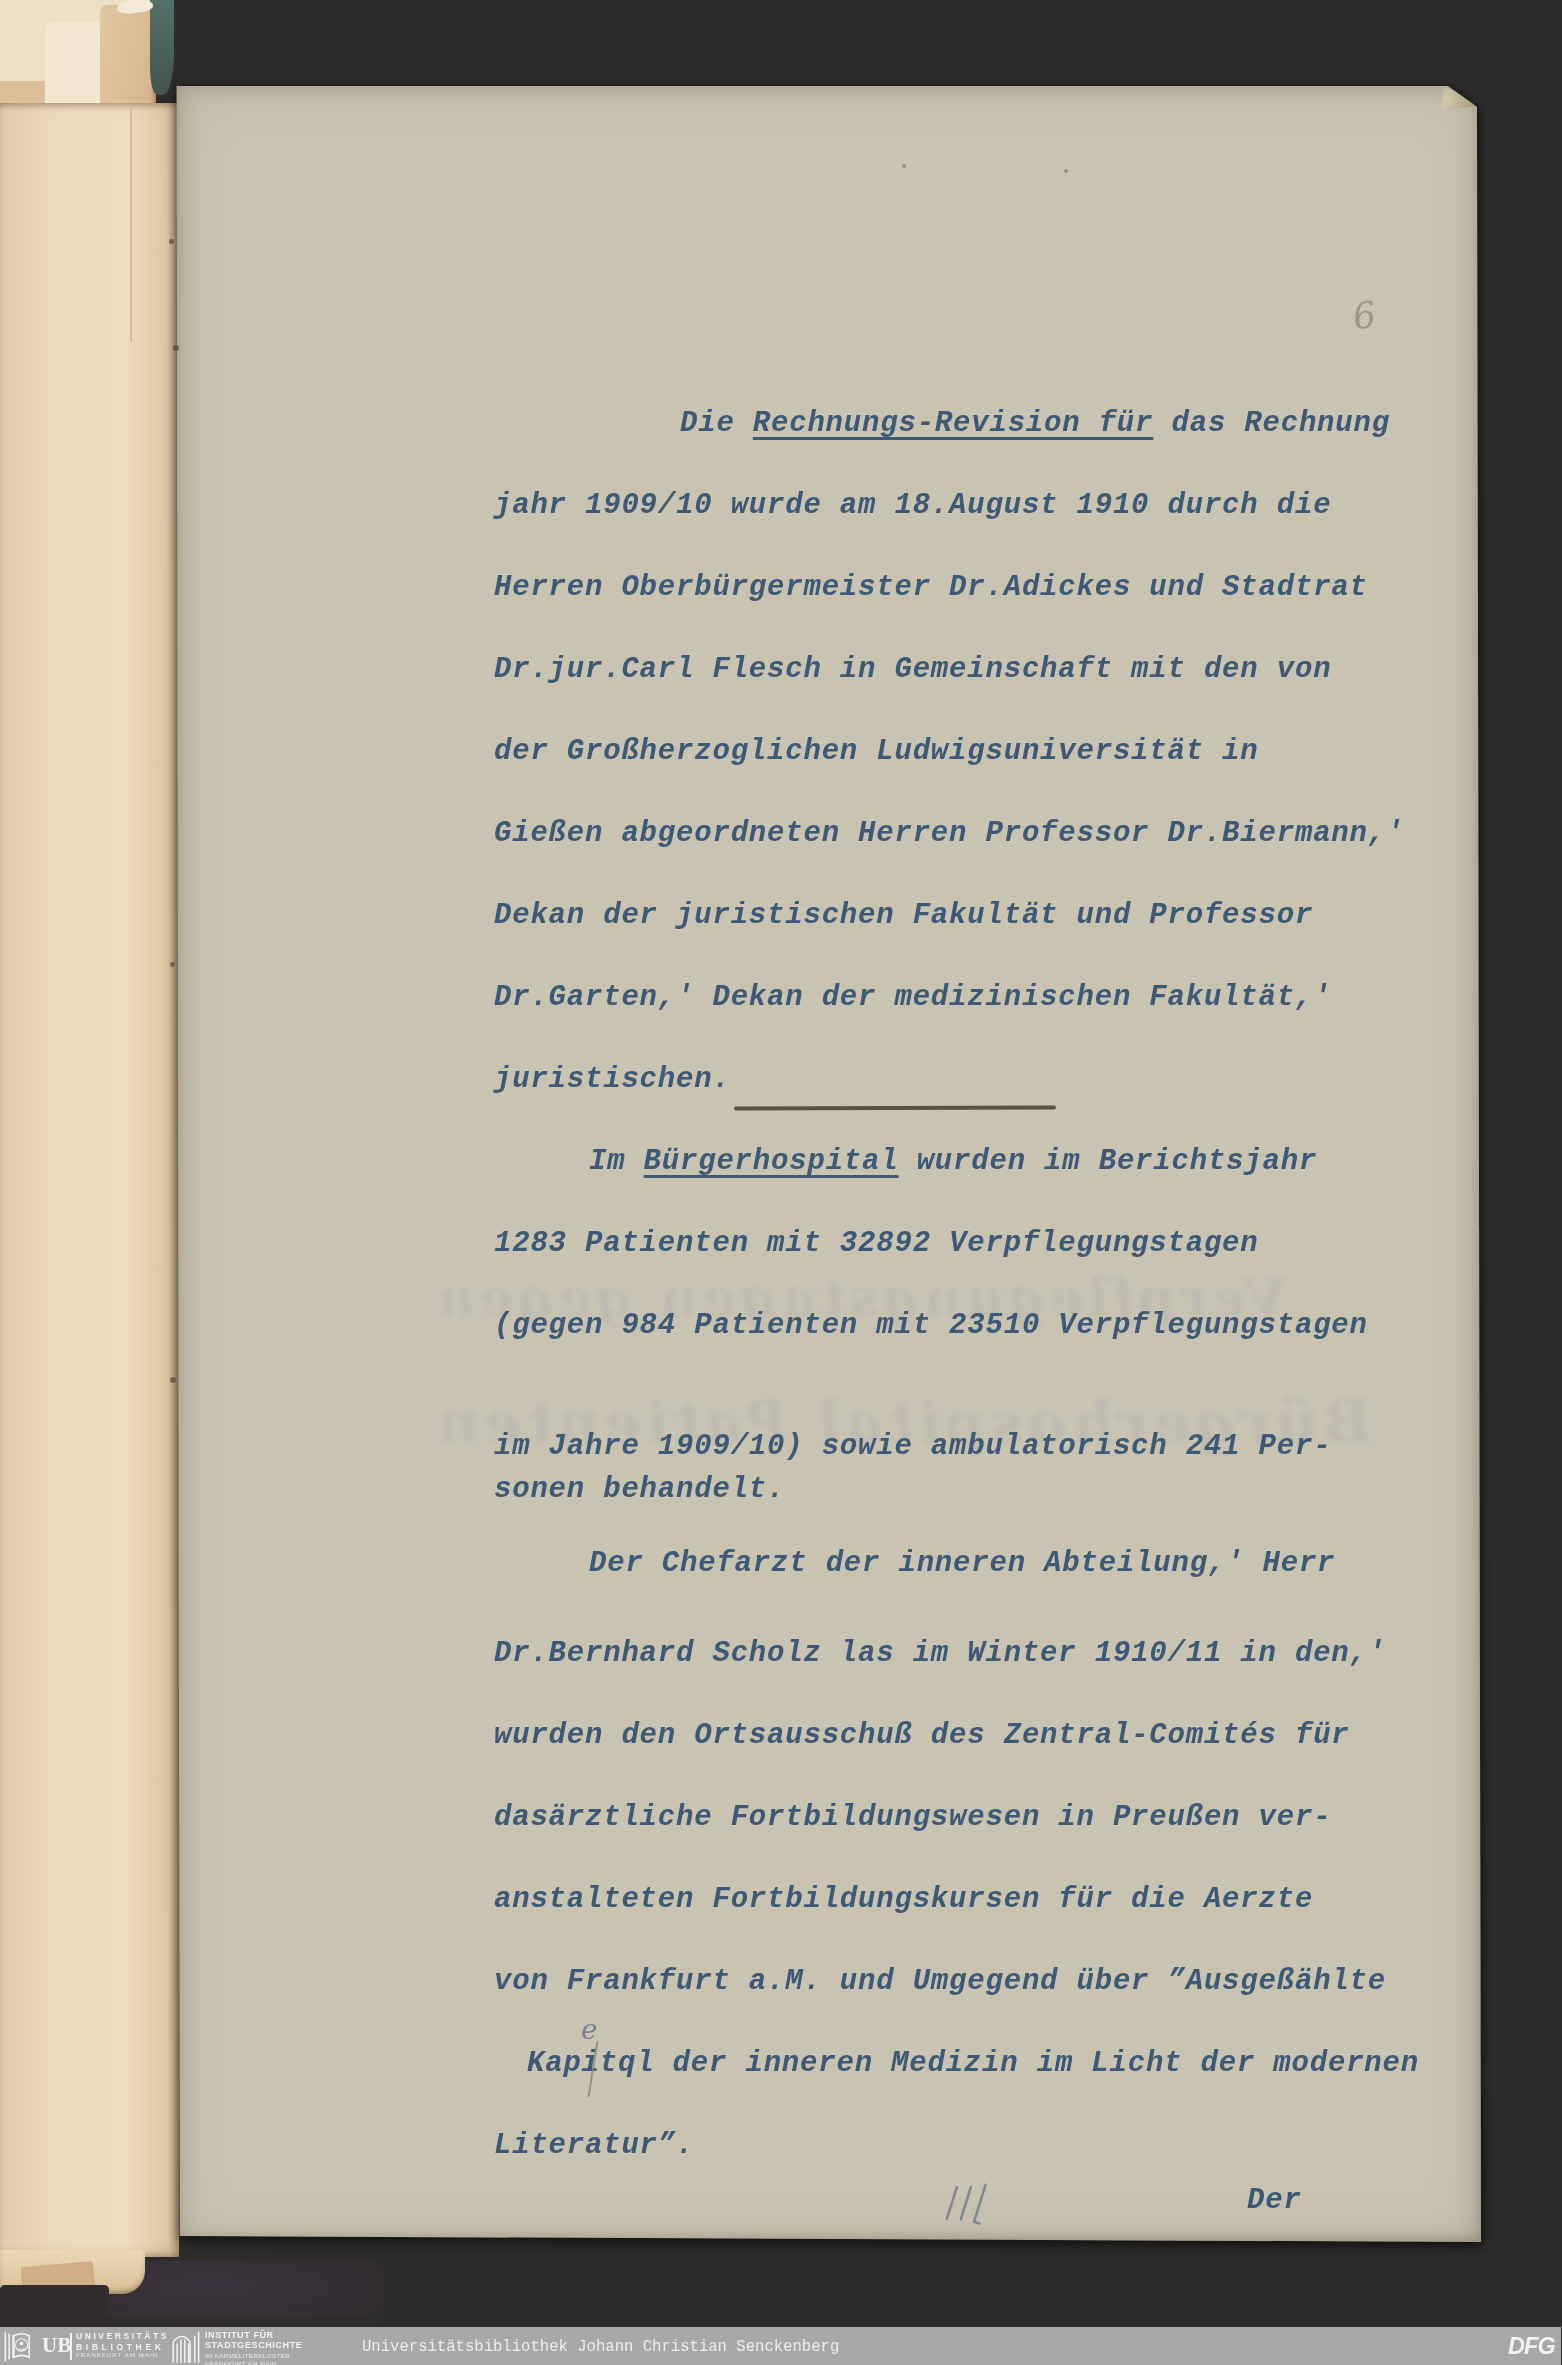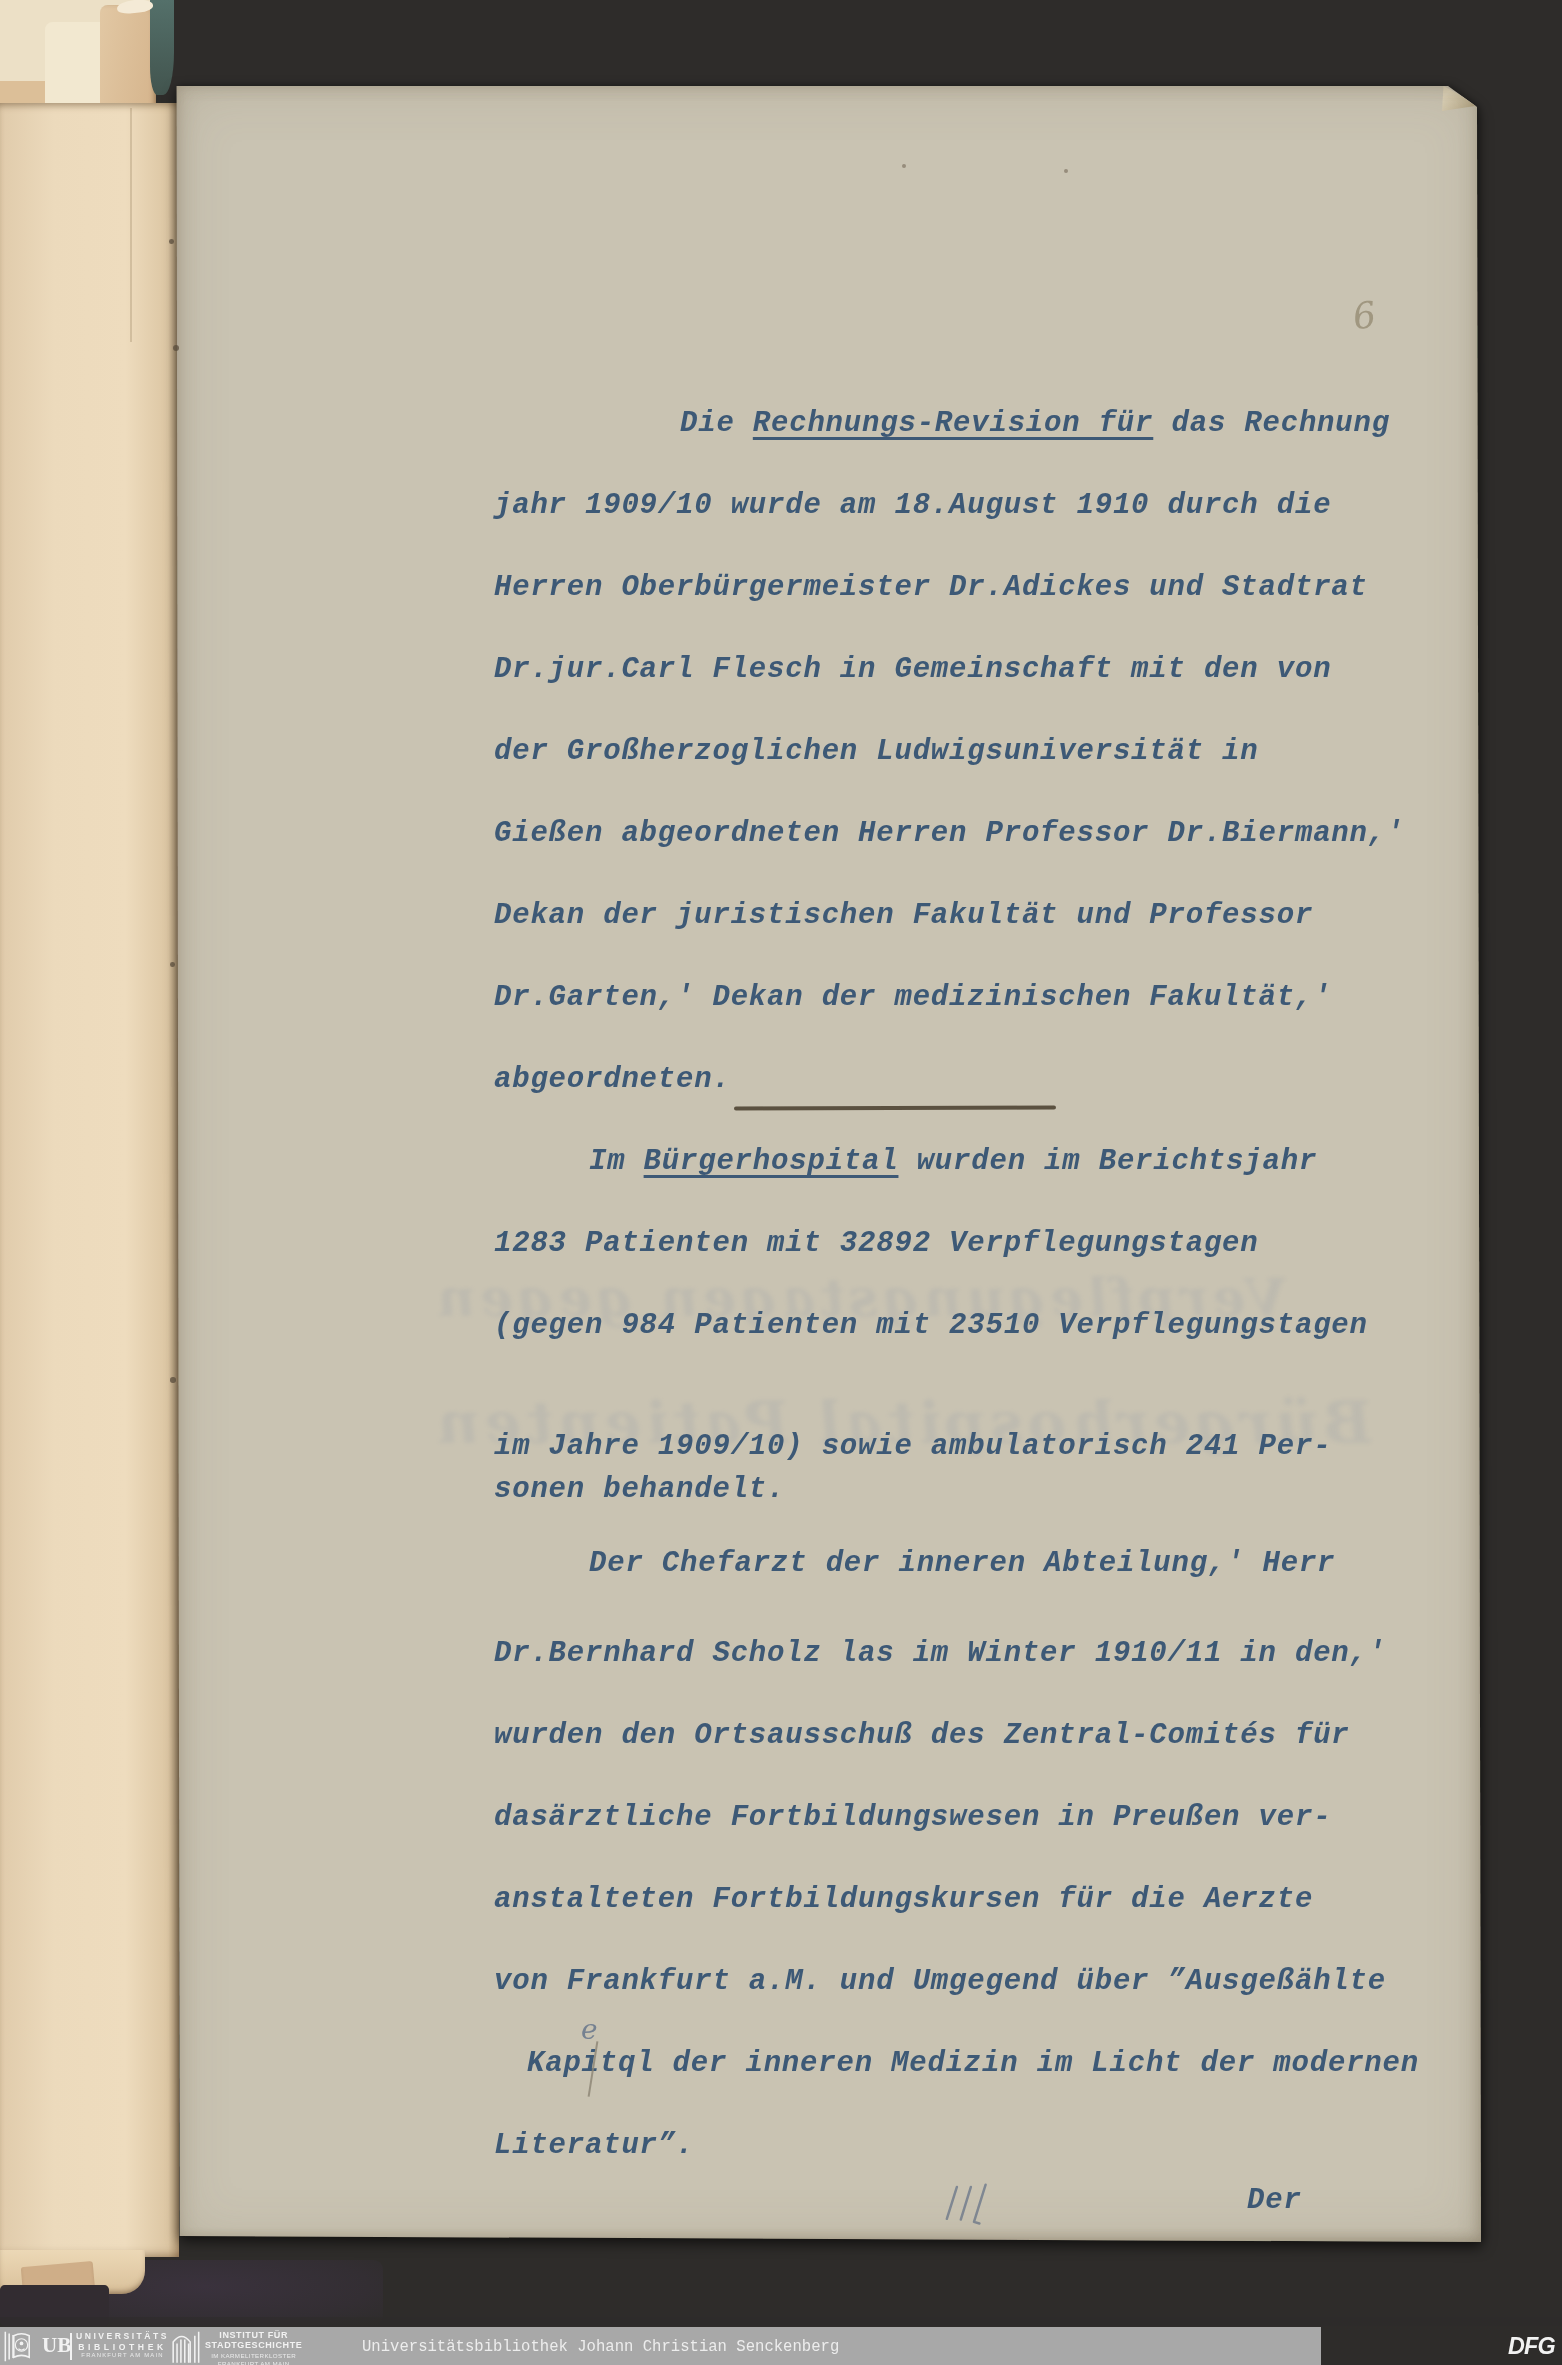--- a/index.html
+++ b/index.html
@@ -60,21 +60,21 @@
     color:#6d7a8d;opacity:.9;}
   .strike{position:absolute;left:417px;top:1955px;width:2.3px;height:56px;background:#8b8373;
     opacity:.8;transform:rotate(9deg);}
   .ghost{position:absolute;transform:scaleX(-1) skewX(6deg);filter:blur(2.3px);opacity:.14;
     color:#7e8ba2;font:italic 700 52px "DejaVu Serif", serif;white-space:pre;letter-spacing:4.7px;}
   #ghost1{left:258px;top:1181px;}
   #ghost2{left:258px;top:1303px;font-size:58px;}
   .page-dot{position:absolute;width:3.9px;height:3.9px;border-radius:50%;background:#6d6150;opacity:.55;}
   .tally{position:absolute;left:764px;top:2094px;opacity:.8;}
   
-  .footer-bar{position:absolute;left:0;top:2327px;width:1321px;height:39px;background:var(--bar);z-index:6;text-align:center;}
+  .footer-bar{position:absolute;left:0;top:2327px;width:1561px;height:39px;background:var(--bar);z-index:6;}
   .footer-bar *{color:var(--white);}
   .ub-icon{position:absolute;left:3.1px;top:3.9px;}
   .ub-abbr{position:absolute;left:42px;top:6.2px;font:700 21px "Liberation Serif", serif;}
   .ub-sep{position:absolute;left:70px;top:6.2px;width:1.6px;height:27px;background:var(--white);}
   .ub-text{position:absolute;left:76px;top:4.7px;line-height:1;}
   .ub-text .l1{font-size:8.6px;letter-spacing:2.5px;font-weight:700;}
   .ub-text .l2{font-size:8.6px;letter-spacing:3.6px;font-weight:700;margin-top:2.3px;}
   .ub-text .l3{font-size:5.9px;letter-spacing:1.2px;margin-top:2.3px;opacity:.9;}
   .inst-icon{position:absolute;left:167px;top:3.1px;}
   .inst-text{position:absolute;left:205px;top:3.9px;line-height:1;}
@@ -120,21 +120,21 @@
 
       <div id="typed-lines">
           <div class="tline" style="left: 505px; top: 323px;"><span>Die </span><span class="u">Rechnungs-Revision für</span><span> das Rechnung</span></div>
           <div class="tline" style="left: 319px; top: 405px;"><span>jahr 1909/10 wurde am 18.August 1910 durch die</span></div>
           <div class="tline" style="left: 319px; top: 487px;"><span>Herren Oberbürgermeister Dr.Adickes und Stadtrat</span></div>
           <div class="tline" style="left: 319px; top: 569px;"><span>Dr.jur.Carl Flesch in Gemeinschaft mit den von</span></div>
           <div class="tline" style="left: 319px; top: 651px;"><span>der Großherzoglichen Ludwigsuniversität in</span></div>
           <div class="tline" style="left: 319px; top: 733px;"><span>Gießen abgeordneten Herren Professor Dr.Biermann,'</span></div>
           <div class="tline" style="left: 319px; top: 815px;"><span>Dekan der juristischen Fakultät und Professor</span></div>
           <div class="tline" style="left: 319px; top: 897px;"><span>Dr.Garten,' Dekan der medizinischen Fakultät,'</span></div>
-          <div class="tline" style="left: 319px; top: 979px;"><span>abgeordneten.</span></div>
+          <div class="tline" style="left: 319px; top: 979px;"><span>juristischen.</span></div>
           <div class="tline" style="left: 414px; top: 1061px;"><span>Im </span><span class="u">Bürgerhospital</span><span> wurden im Berichtsjahr</span></div>
           <div class="tline" style="left: 319px; top: 1143px;"><span>1283 Patienten mit 32892 Verpflegungstagen</span></div>
           <div class="tline" style="left: 319px; top: 1225px;"><span>(gegen 984 Patienten mit 23510 Verpflegungstagen</span></div>
           <div class="tline" style="left: 319px; top: 1346px;"><span>im Jahre 1909/10) sowie ambulatorisch 241 Per-</span></div>
           <div class="tline" style="left: 319px; top: 1389px;"><span>sonen behandelt.</span></div>
           <div class="tline" style="left: 414px; top: 1463px;"><span>Der Chefarzt der inneren Abteilung,' Herr</span></div>
           <div class="tline" style="left: 319px; top: 1553px;"><span>Dr.Bernhard Scholz las im Winter 1910/11 in den,'</span></div>
           <div class="tline" style="left: 319px; top: 1635px;"><span>wurden den Ortsausschuß des Zentral-Comités für</span></div>
           <div class="tline" style="left: 319px; top: 1717px;"><span>dasärztliche Fortbildungswesen in Preußen ver-</span></div>
           <div class="tline" style="left: 319px; top: 1799px;"><span>anstalteten Fortbildungskursen für die Aerzte</span></div>

